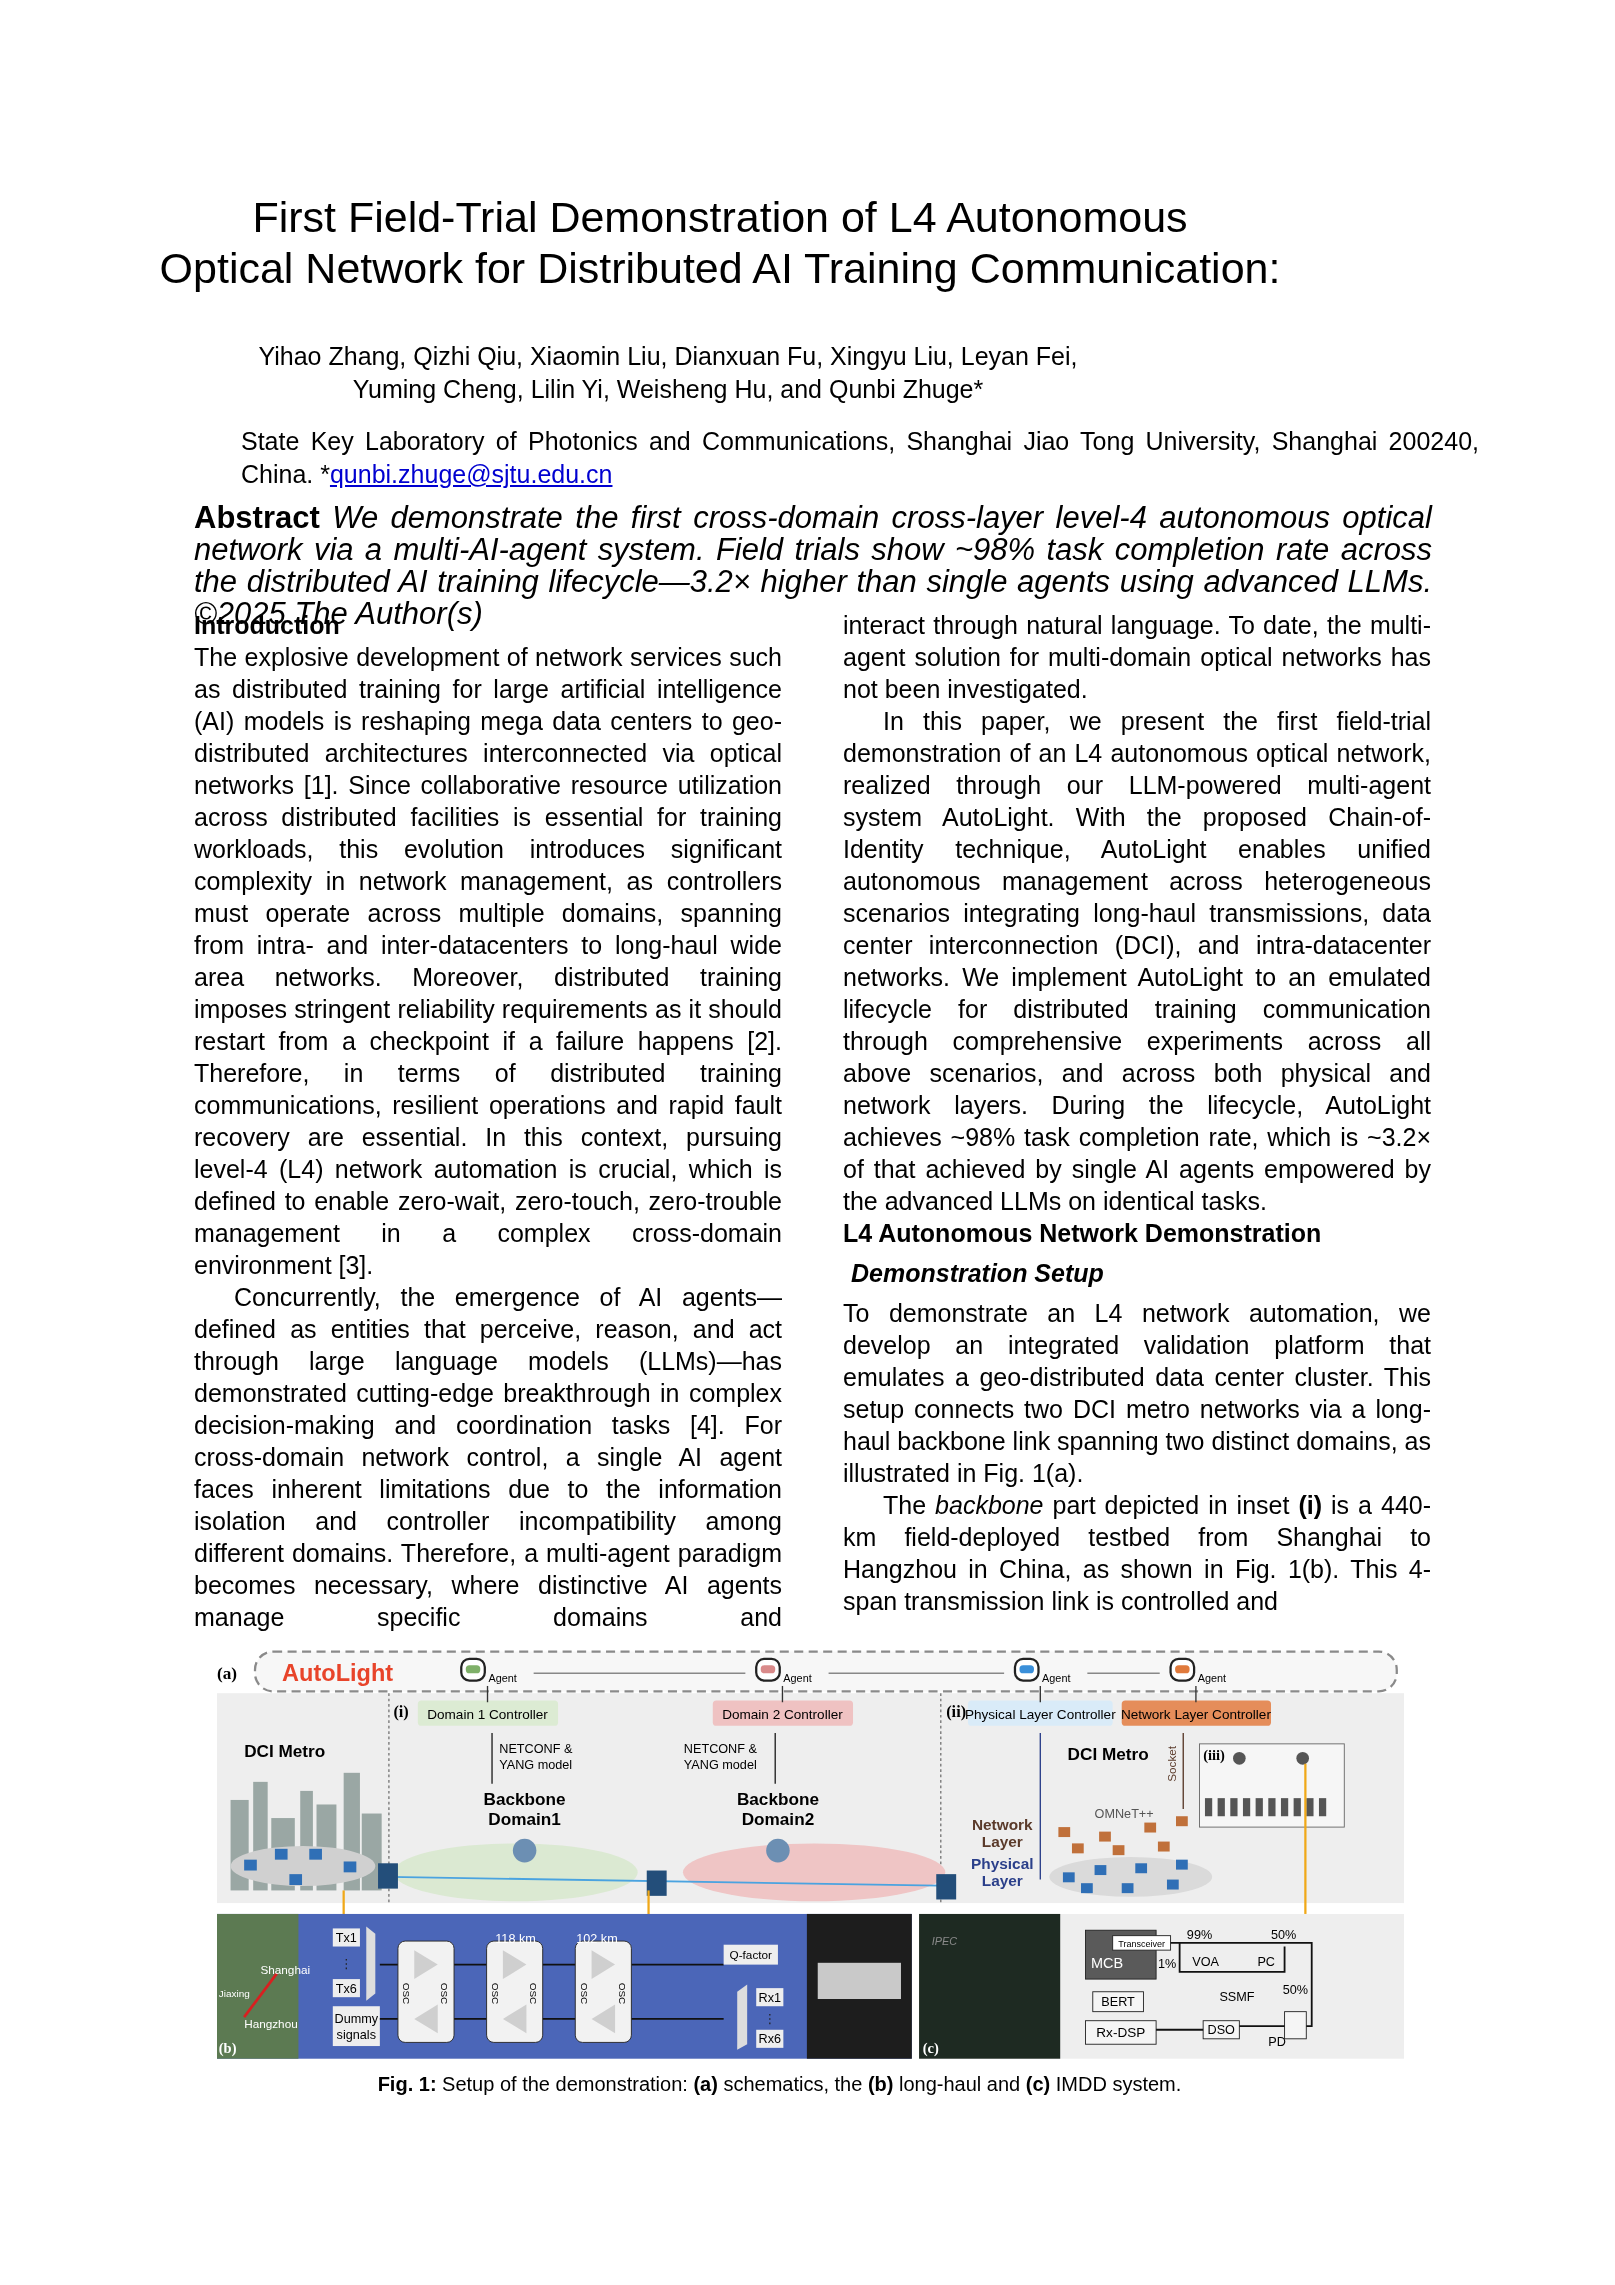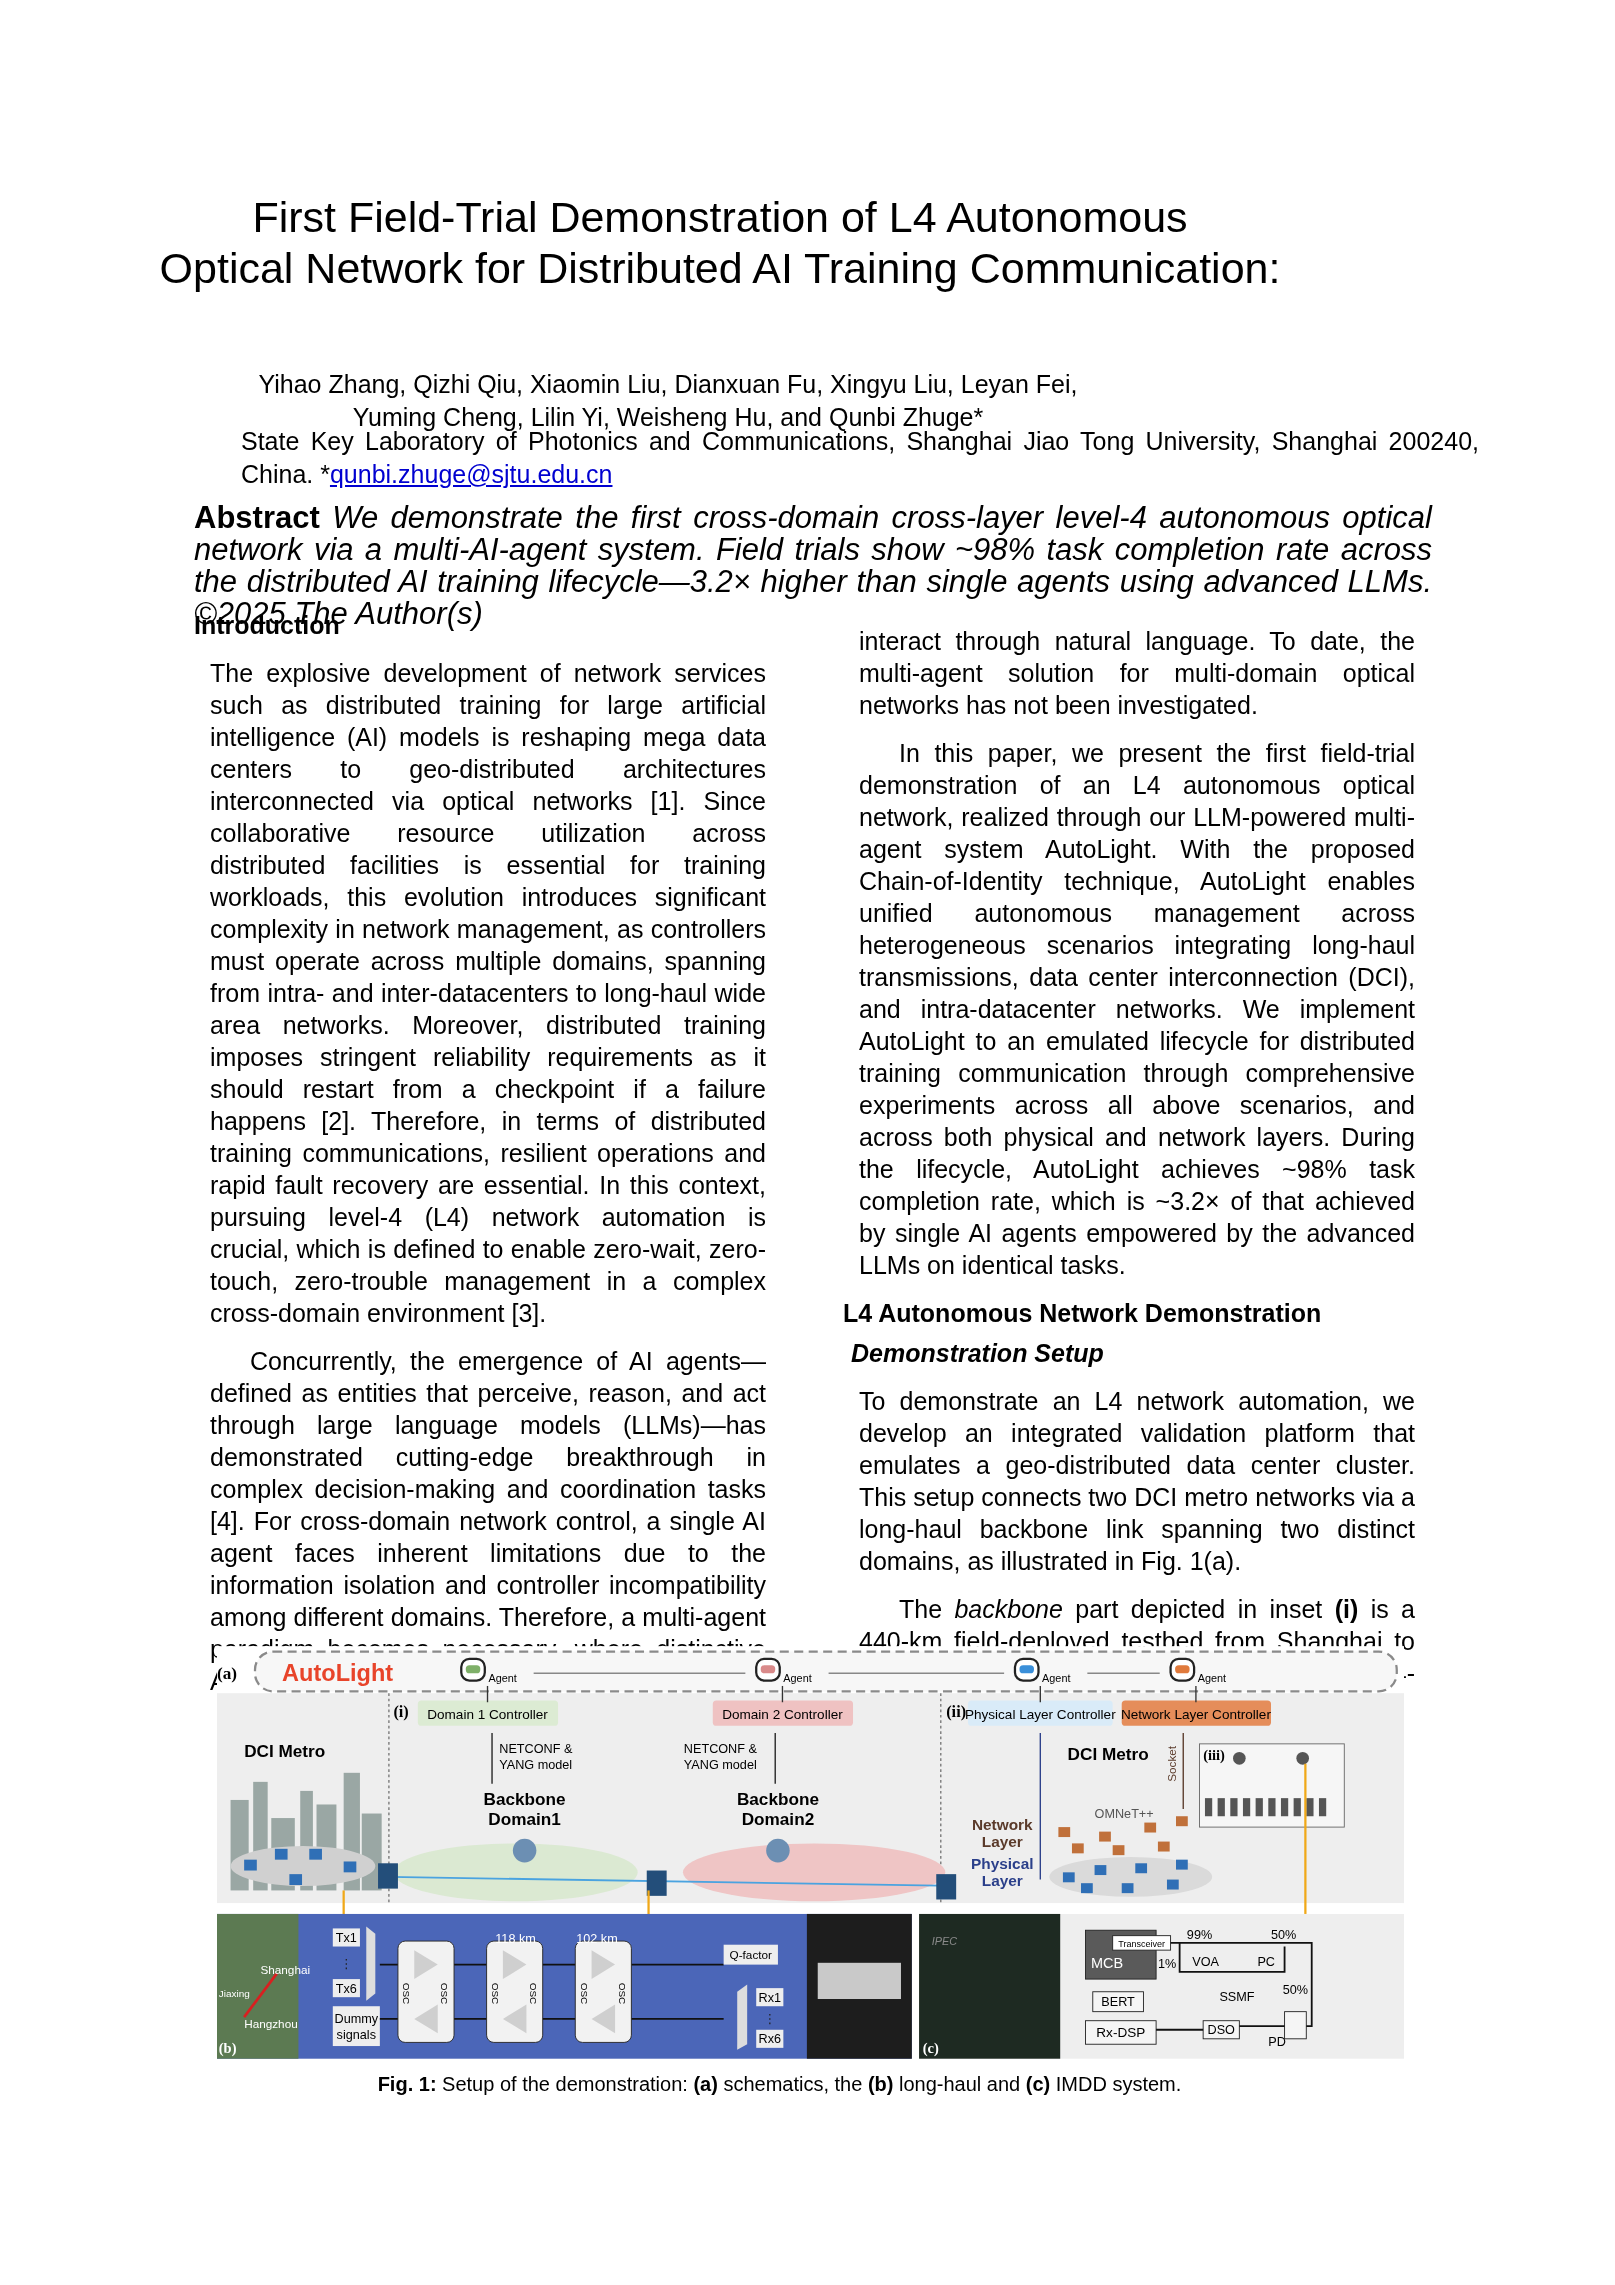--- a/index.html
+++ b/index.html
@@ -1,33 +1,33 @@
 <!DOCTYPE html>
 <html style="font-size:14.5px"><head>
 <meta charset="utf-8">
 <style>
   html, body { margin:0; padding:0; background:#ffffff; }
   body { width:1616px; height:2285px; position:relative; overflow:hidden;
          font-family:"Liberation Sans", sans-serif; color:#000; }
   .title { position:absolute; left:0; width:1440px; top:192px; text-align:center;
            font-size:43px; line-height:51px; font-weight:normal; }
   .title div { white-space:nowrap; }
-  .authors { position:absolute; left:0; width:1336px; top:368px; text-align:center;
+  .authors { position:absolute; left:0; width:1336px; top:340px; text-align:center;
              font-size:25px; line-height:33px; }
   .affil { position:absolute; left:194px; width:1238px; top:425px; font-size:25px; line-height:33px;
            text-align:justify; text-align-last:left;margin-left:47px; }
   .affil a { color:#0000d0; text-decoration:underline; }
   .abstract { position:absolute; left:194px; width:1238px; top:502px; font-size:31px; line-height:32px;
               text-align:justify; }
   .abstract b { font-weight:bold; font-style:normal; }
   .abstract i { font-style:italic; }
   .col { position:absolute; top:609px; width:588px; font-size:25px; line-height:32px; }
   .col.left { left:194px; }
   .col.right { left:843px; }
-  .col p { margin:16px; text-align:justify; }
+  .col p { margin:0; text-align:justify; }
   .col .indent { text-indent:40px; }
   .col h2 { margin:0; font-size:25px; line-height:32px; font-weight:bold; }
   .col h3 { margin:8px; font-size:25px; line-height:32px; font-weight:bold; font-style:italic; }
   
   .figure { position:absolute; left:217px; top:1646px; width:1187px; height:421px; }
   .fig-caption { position:absolute; left:0; width:1559px; top:2073px; text-align:center; font-size:20px; }
   .fig-caption b { font-weight:bold; }
 </style>
 </head>
 <body>

